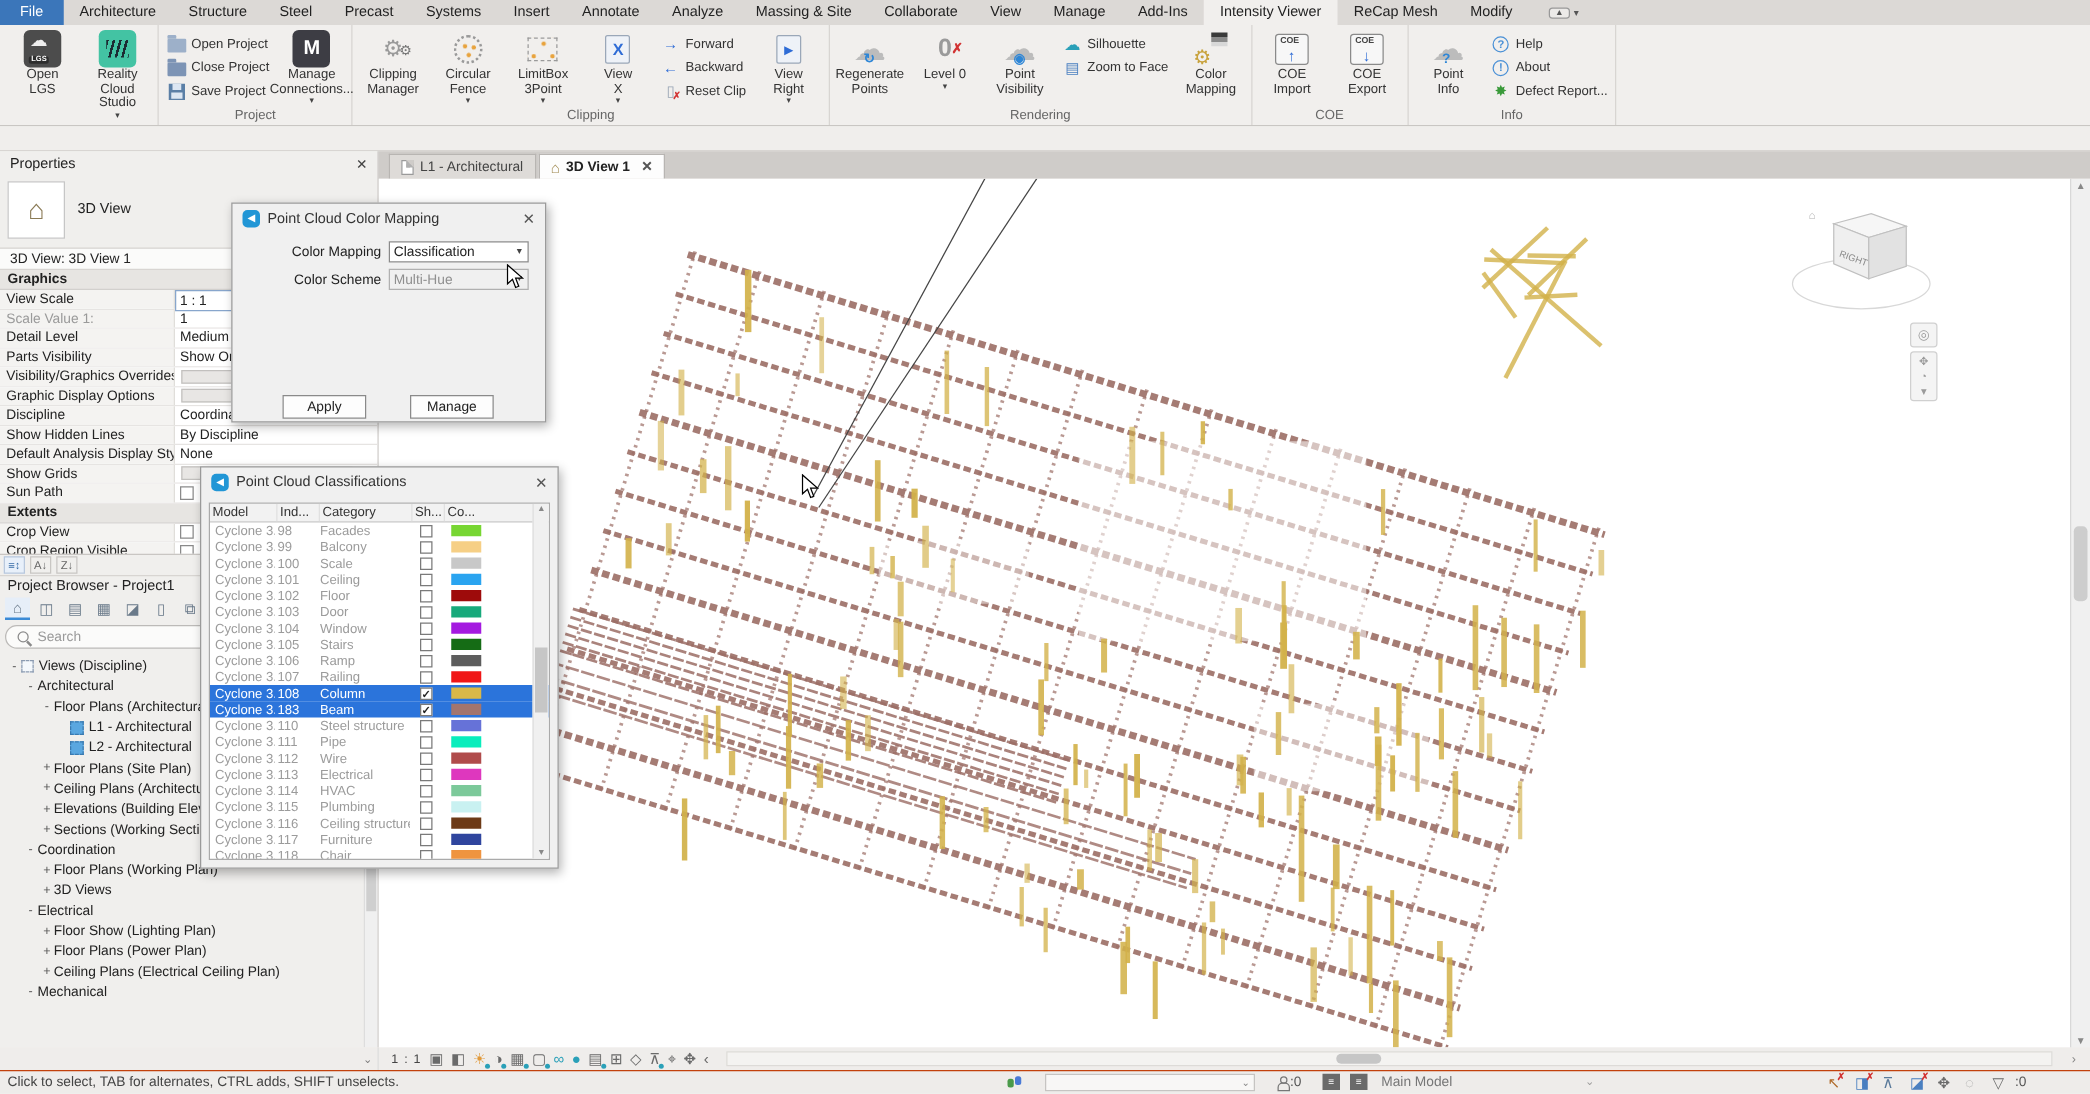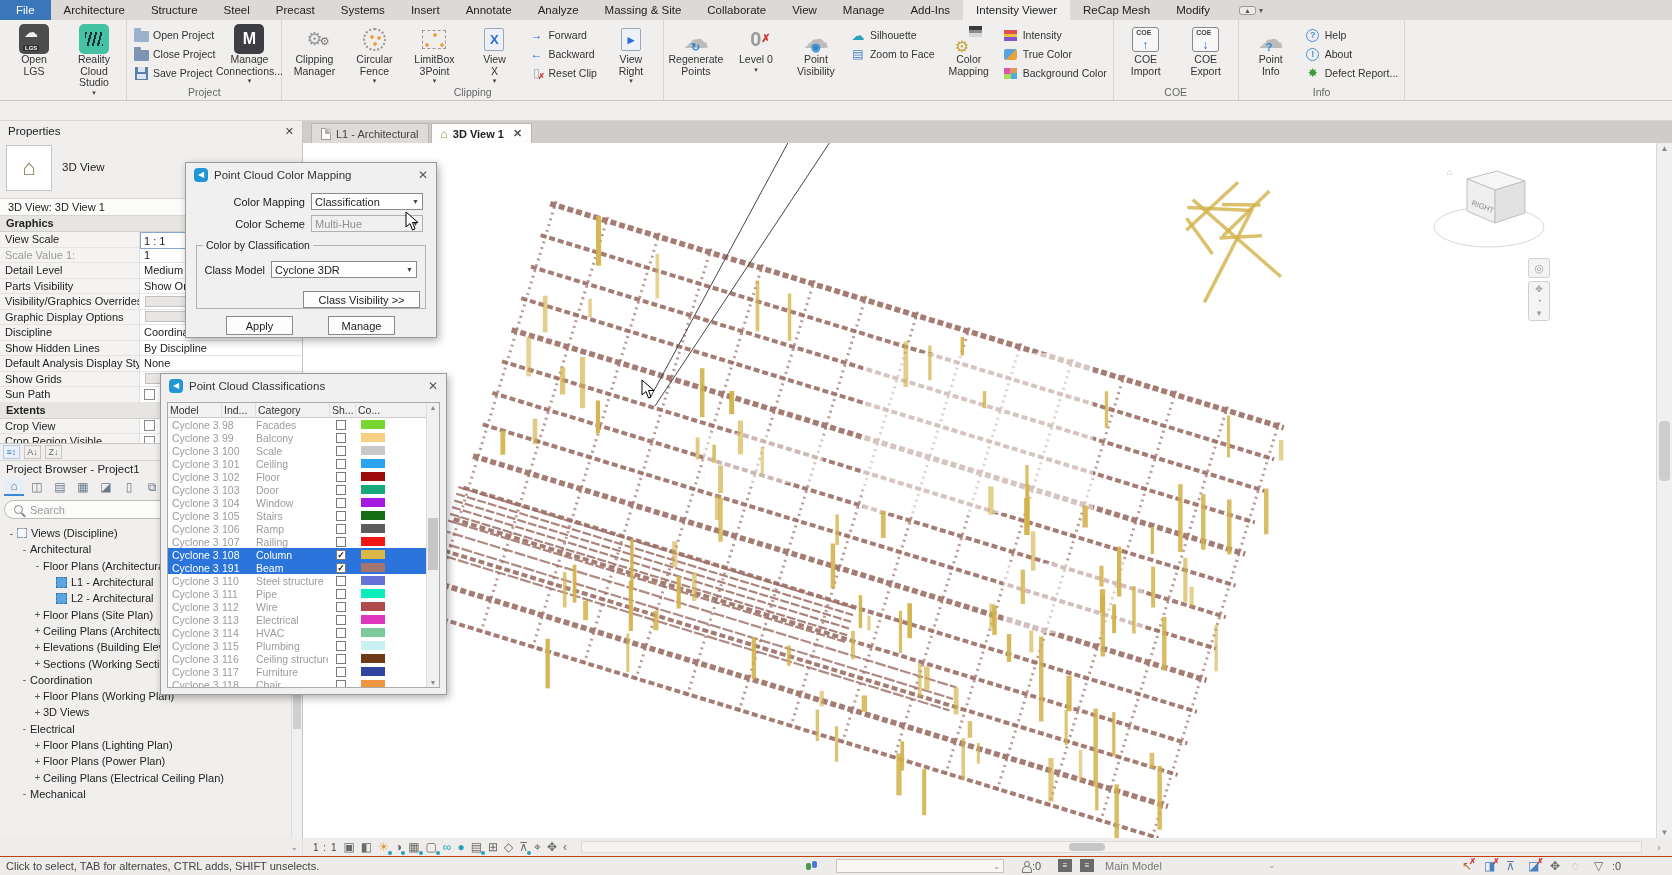--- a/index.html
+++ b/index.html
@@ -363,41 +363,22 @@
           </div>
           <div class="rbig">
             <span class="ric">
               <span class="cmp">
                 <i></i>
                 <s>⚙</s>
               </span>
             </span>
             <span class="rlb">Color<br>Mapping</span>
           </div>
-          <div class="rcol">
-            <div class="rsm">
-              <span class="ric">
-                <span class="ch ch-int"></span>
-              </span>
-              <span class="rsl">Intensity</span>
-            </div>
-            <div class="rsm">
-              <span class="ric">
-                <span class="ch ch-tc"></span>
-              </span>
-              <span class="rsl">True Color</span>
-            </div>
-            <div class="rsm">
-              <span class="ric">
-                <span class="ch ch-bg"></span>
-              </span>
-              <span class="rsl">Background Color</span>
-            </div>
-          </div>
-        </div>
+        </div>
+        <div class="rgl">Rendering</div>
       </div>
       <div class="rgroup">
         <div class="rgc">
           <div class="rbig">
             <span class="ric">
               <span class="coe">
                 <b>COE</b>
                 <i>↑</i>
               </span>
             </span>
@@ -605,21 +586,21 @@
           <div class="titem" style="padding-left: 32px;">
             <span class="texp">+</span>
             <span>3D Views</span>
           </div>
           <div class="titem" style="padding-left: 19px;">
             <span class="texp">-</span>
             <span>Electrical</span>
           </div>
           <div class="titem" style="padding-left: 32px;">
             <span class="texp">+</span>
-            <span>Floor Plans (Lighting Plan)</span>
+            <span>Floor Show (Lighting Plan)</span>
           </div>
           <div class="titem" style="padding-left: 32px;">
             <span class="texp">+</span>
             <span>Floor Plans (Power Plan)</span>
           </div>
           <div class="titem" style="padding-left: 32px;">
             <span class="texp">+</span>
             <span>Ceiling Plans (Electrical Ceiling Plan)</span>
           </div>
           <div class="titem" style="padding-left: 19px;">
@@ -875,31 +856,20 @@
           <u>▼</u>
       </span>
     </div>
     <div class="frow" style="left:4px;top:52px;width:240px">
       <span class="flab">Color Scheme</span>
       <span class="combo dis" style="width:112px">
         <span>Multi-Hue</span>
           <u>▼</u>
       </span>
     </div>
-    <fieldset class="gbox">
-      <legend>Color by Classification</legend>
-      <div class="frow" style="left:2px;top:10px;width:220px">
-        <span class="flab" style="width:72px">Class Model</span>
-        <span class="combo" style="width:146px">
-          <span>Cyclone 3DR</span>
-            <u>▼</u>
-        </span>
-      </div>
-      <div class="btn" style="left:106px;top:40px;width:117px;height:17px">Class Visibility &gt;&gt;</div>
-    </fieldset>
     <div class="btn" style="left:40px;top:153px;width:67px">Apply</div>
     <div class="btn" style="left:142px;top:153px;width:67px">Manage</div>
   </div>
 
   <div class="dlg" id="cls-dlg">
     <div class="dlg-title">
       <span class="dlg-ico">◀</span>
       <span>Point Cloud Classifications</span>
       <span class="dlg-x">✕</span>
     </div>
@@ -984,21 +954,21 @@
           </div>
           <div class="crow sel">
             <span class="cm">Cyclone 3...</span>
             <span class="ci">108</span>
             <span class="cc">Column</span>
             <span class="cbx">✓</span>
             <span class="chipc" style="background: rgb(217, 184, 72);"></span>
           </div>
           <div class="crow sel">
             <span class="cm">Cyclone 3...</span>
-            <span class="ci">191</span>
+            <span class="ci">183</span>
             <span class="cc">Beam</span>
             <span class="cbx">✓</span>
             <span class="chipc" style="background: rgb(163, 117, 110);"></span>
           </div>
           <div class="crow">
             <span class="cm">Cyclone 3...</span>
             <span class="ci">110</span>
             <span class="cc">Steel structure</span>
             <span class="cbx"></span>
             <span class="chipc" style="background: rgb(102, 114, 216);"></span>

